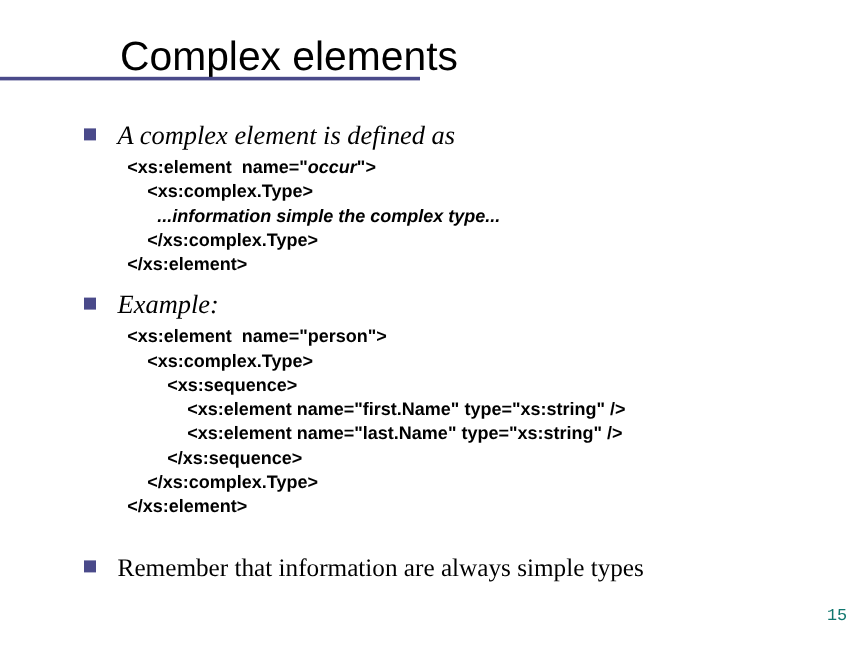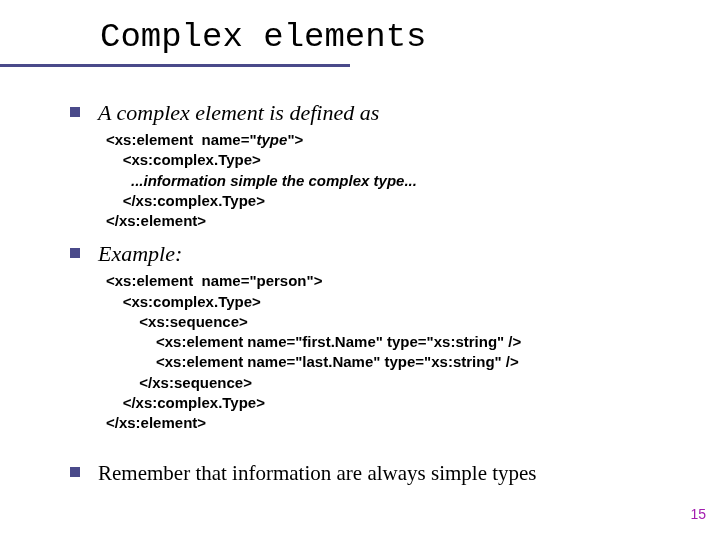--- a/index.html
+++ b/index.html
@@ -15,23 +15,23 @@
   }
   .slide {
     position: relative;
     width: 720px;
     height: 540px;
     box-sizing: border-box;
   }
   .title {
     position: absolute;
     left: 100px;
-    top: 18px;
+    top: 28px;
     font-size: 34px;
-    font-family: Liberation Mono, monospace;
+    font-family: Liberation Sans, sans-serif;
   }
   .underline {
     position: absolute;
     left: 0;
     top: 64px;
     width: 350px;
     height: 3px;
     background: #4a4a8a;
   }
   .body {
@@ -89,39 +89,39 @@
   }
   .monoish {
     font-family: Tahoma, Verdana, Arial, sans-serif;
     font-size: 18px;
   }
   .pagenum {
     position: absolute;
     right: 14px;
     bottom: 18px;
     font-size: 14px;
-    font-family: Liberation Sans, sans-serif;
-    color: #a21caf;
+    font-family: Liberation Mono, monospace;
+    color: #0f766e;
   }
 </style>
 </head>
 <body>
 
 <div class="slide">
 
   <div class="title">Complex elements</div>
   <div class="underline"></div>
 
   <div class="body">
 
     <div class="top-item">
       <div class="sqbullet"></div>
       <div class="top-text">A complex element is defined as</div>
     </div>
-    <div class="code"><span>&lt;xs:element  name="</span><span class="ital">type</span><span>"&gt;</span>
+    <div class="code"><span>&lt;xs:element  name="</span><span class="ital">occur</span><span>"&gt;</span>
 <span>    &lt;xs:complex.Type&gt;</span>
 <span class="ital">      ...information simple the complex type...</span>
 <span>    &lt;/xs:complex.Type&gt;</span>
 <span>&lt;/xs:element&gt;</span></div>
 
     <div class="top-item">
       <div class="sqbullet"></div>
       <div class="top-text">Example:</div>
     </div>
     <div class="code"><span>&lt;xs:element  name="person"&gt;</span>

